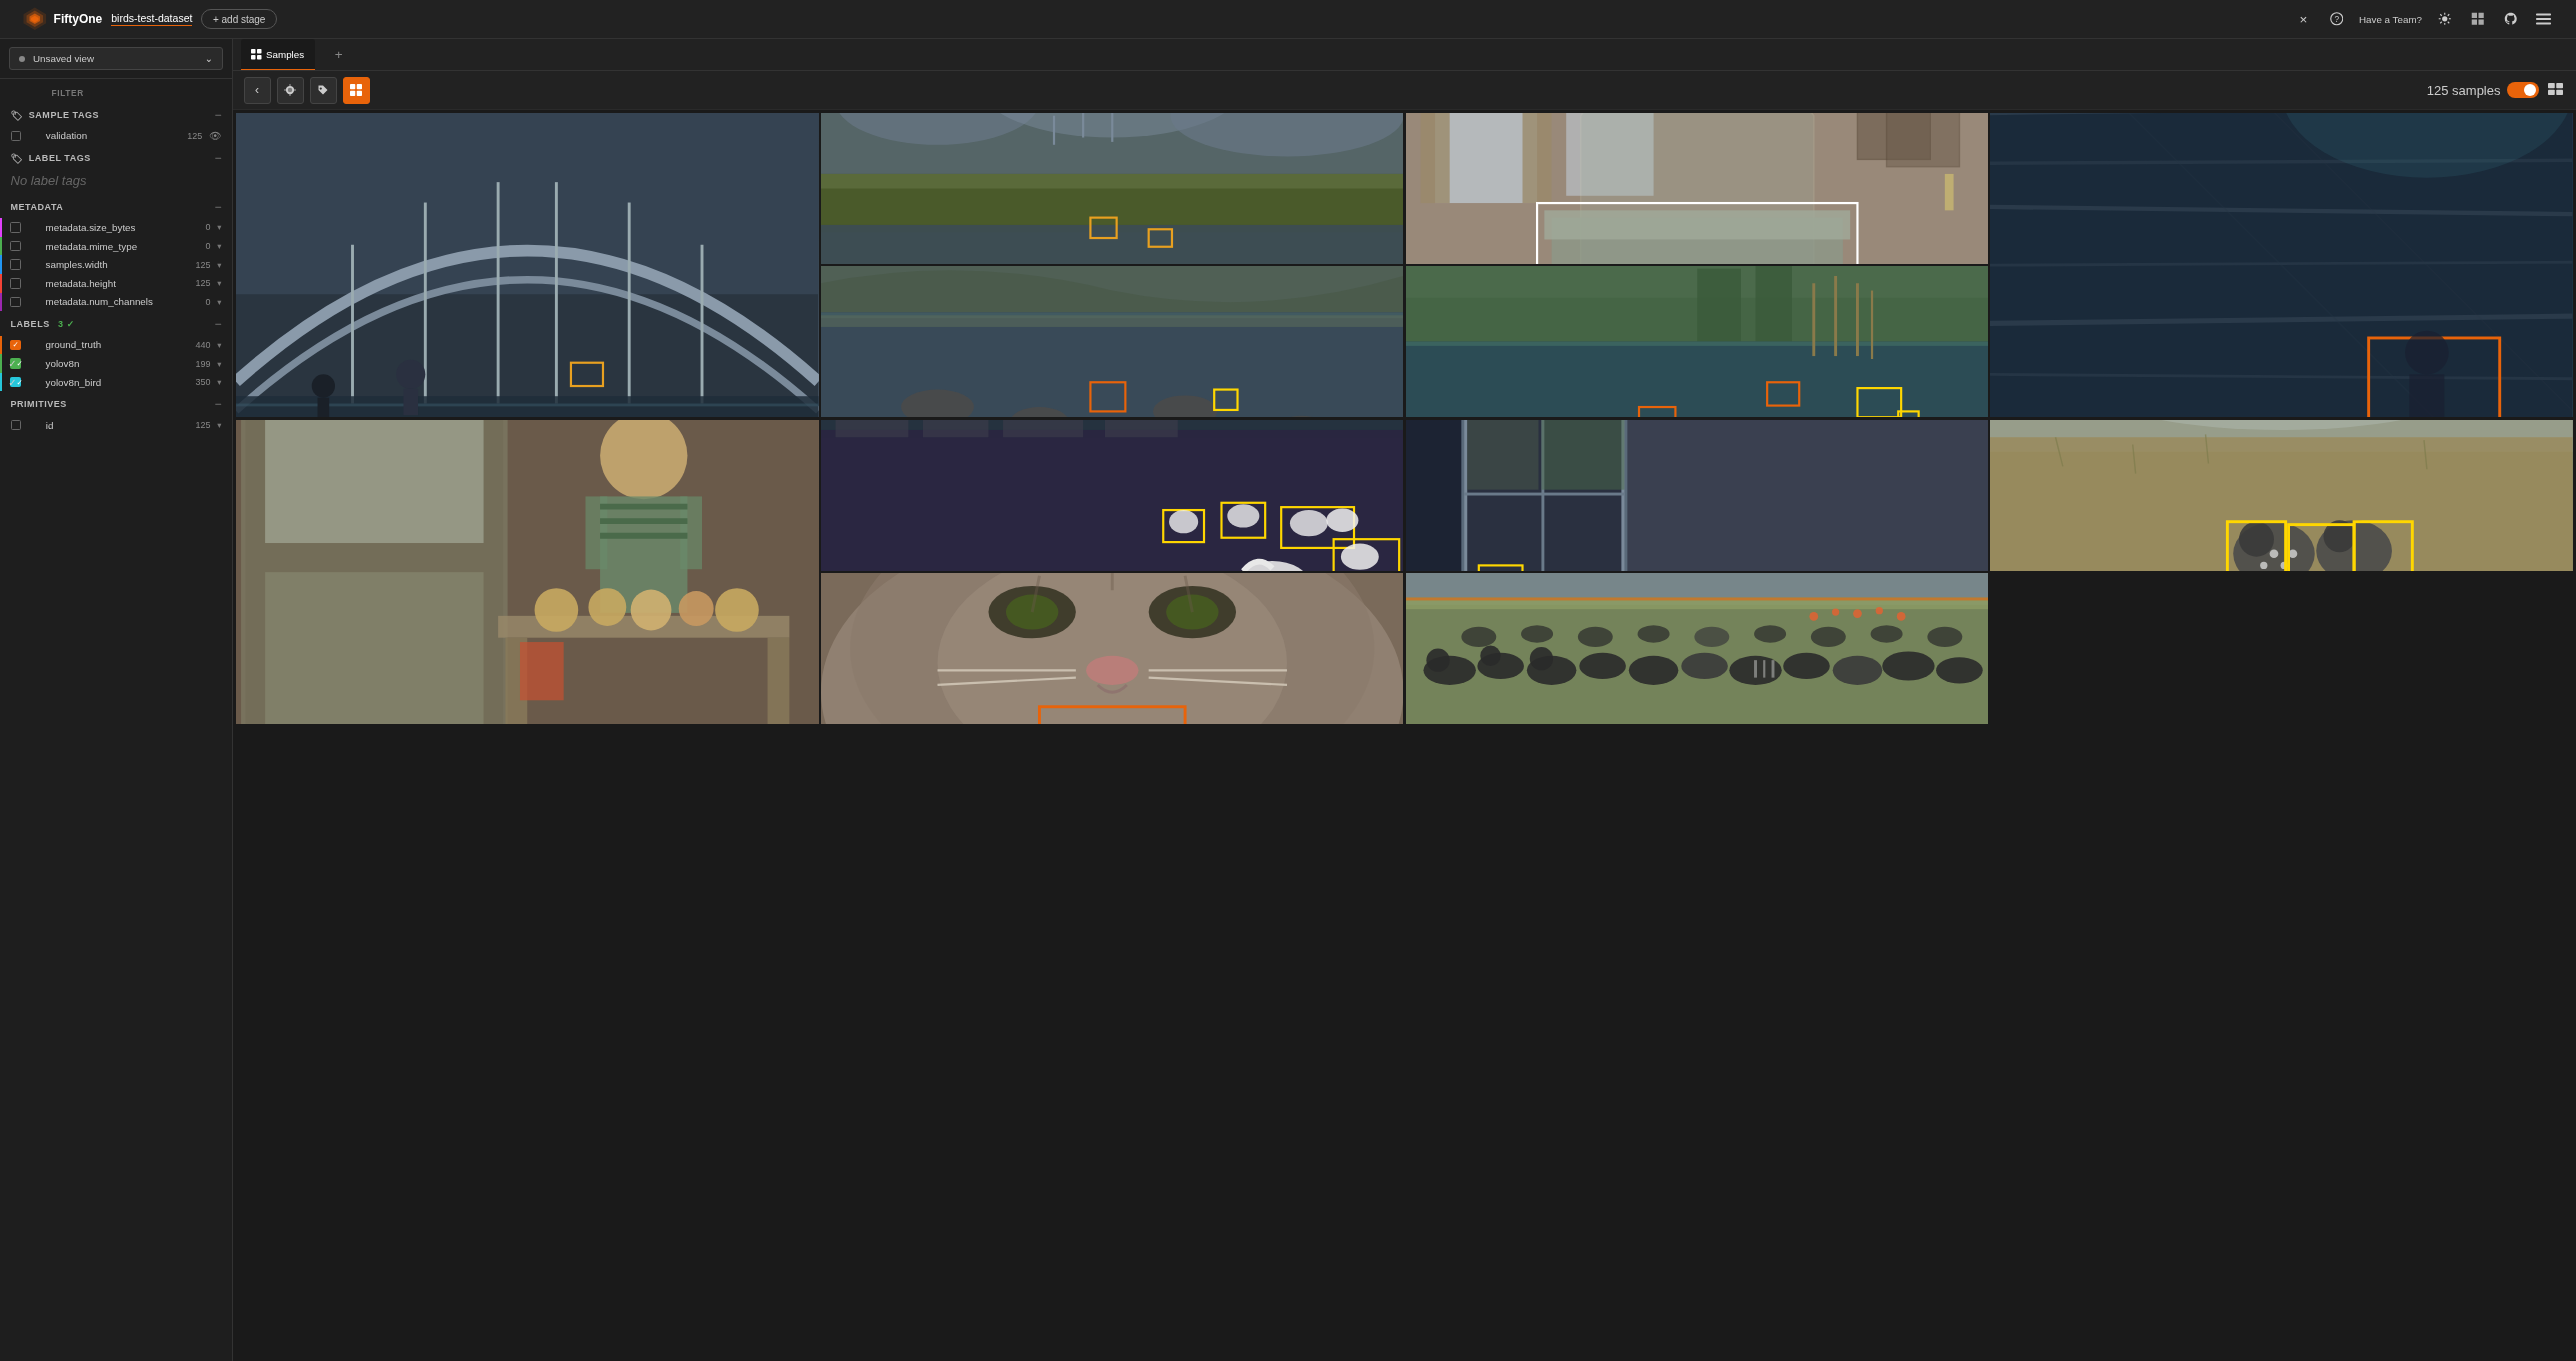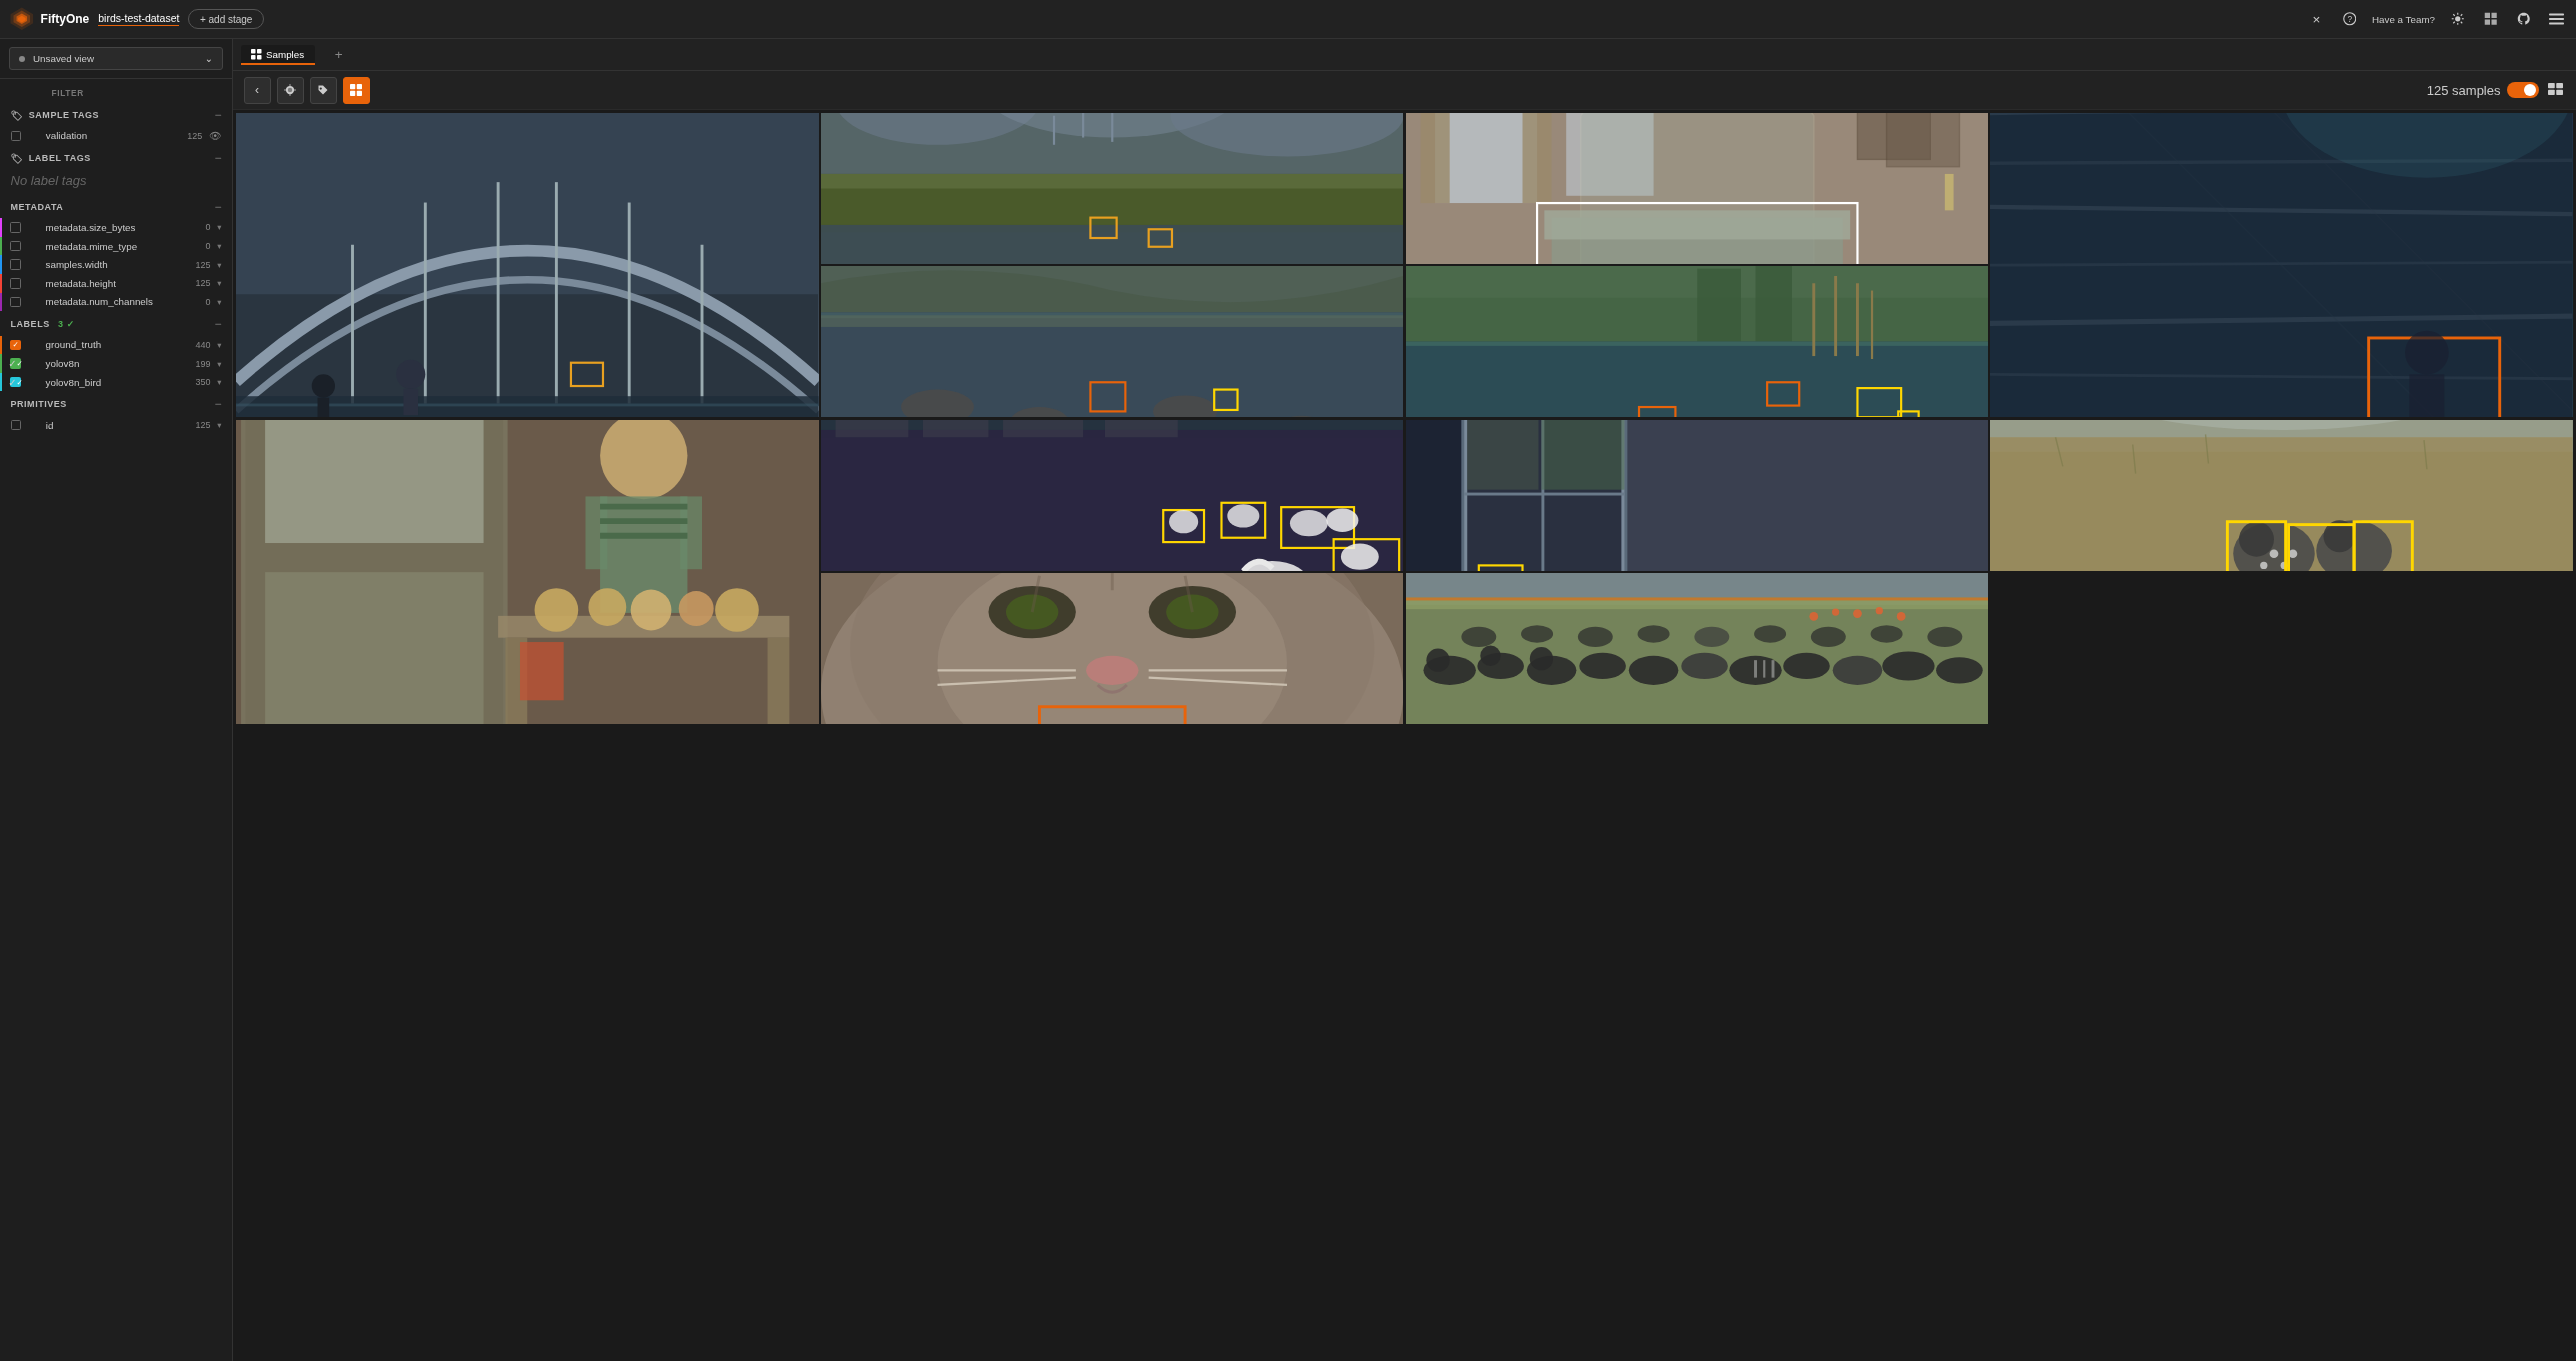--- a/index.html
+++ b/index.html
@@ -13,21 +13,21 @@
       display: flex;
       flex-direction: column;
     }
 
     
     .top-header {
       background: #222;
       height: 39px;
       display: flex;
       align-items: center;
-      padding: 0 9px;
+      padding: 0 22px;
       gap: 9px;
       border-bottom: 0.8px solid #333;
       flex-shrink: 0;
     }
     .logo-area {
       display: flex;
       align-items: center;
       gap: 6px;
     }
     .app-name {
@@ -231,21 +231,20 @@
       display: flex;
       flex-direction: column;
       overflow: hidden;
       background: #1a1a1a;
     }
 
     .tabs-bar {
       background: #222;
       height: 32px;
       display: flex;
-      align-items: center;
       padding: 0 7.5px;
       border-bottom: 0.8px solid #333;
       gap: 14px;
       flex-shrink: 0;
     }
     .tab-item {
       display: flex;
       align-items: center;
       gap: 4.5px;
       padding: 4.5px 10.5px;

